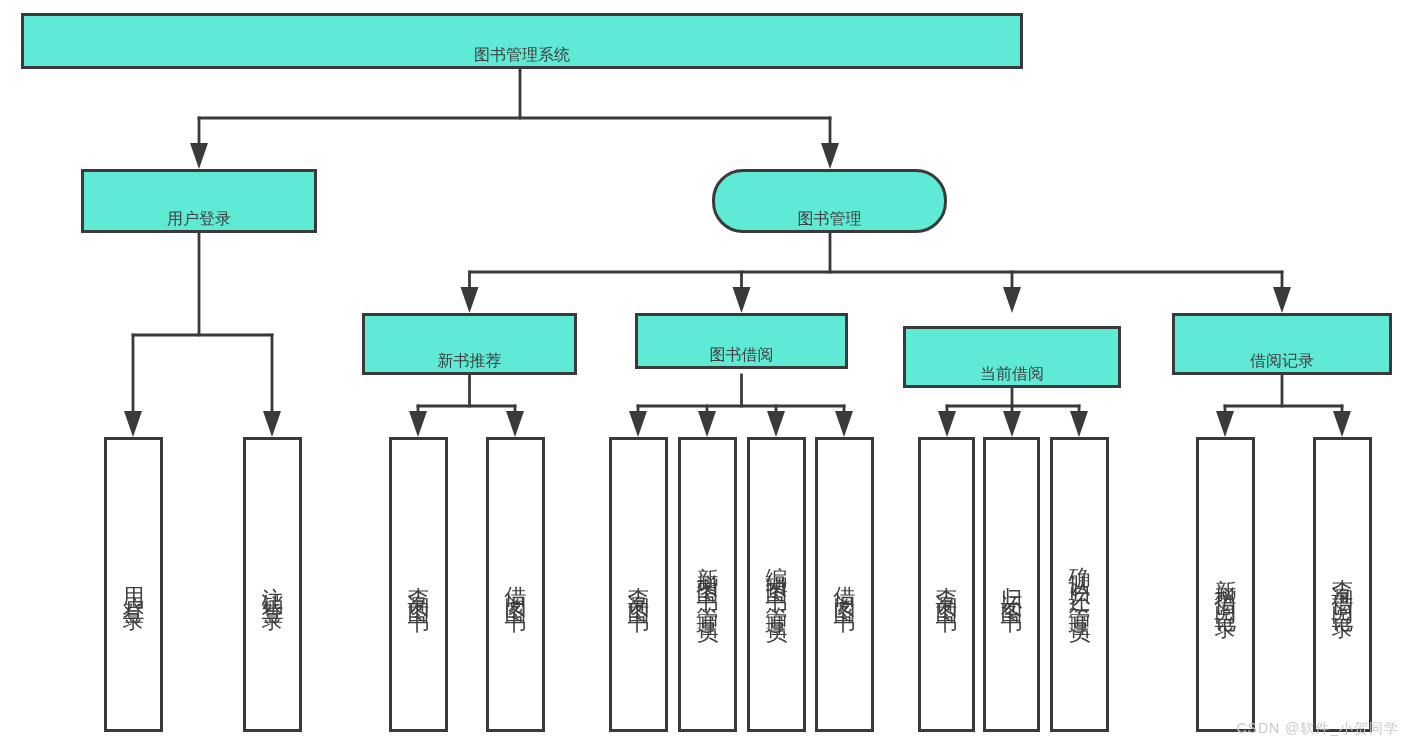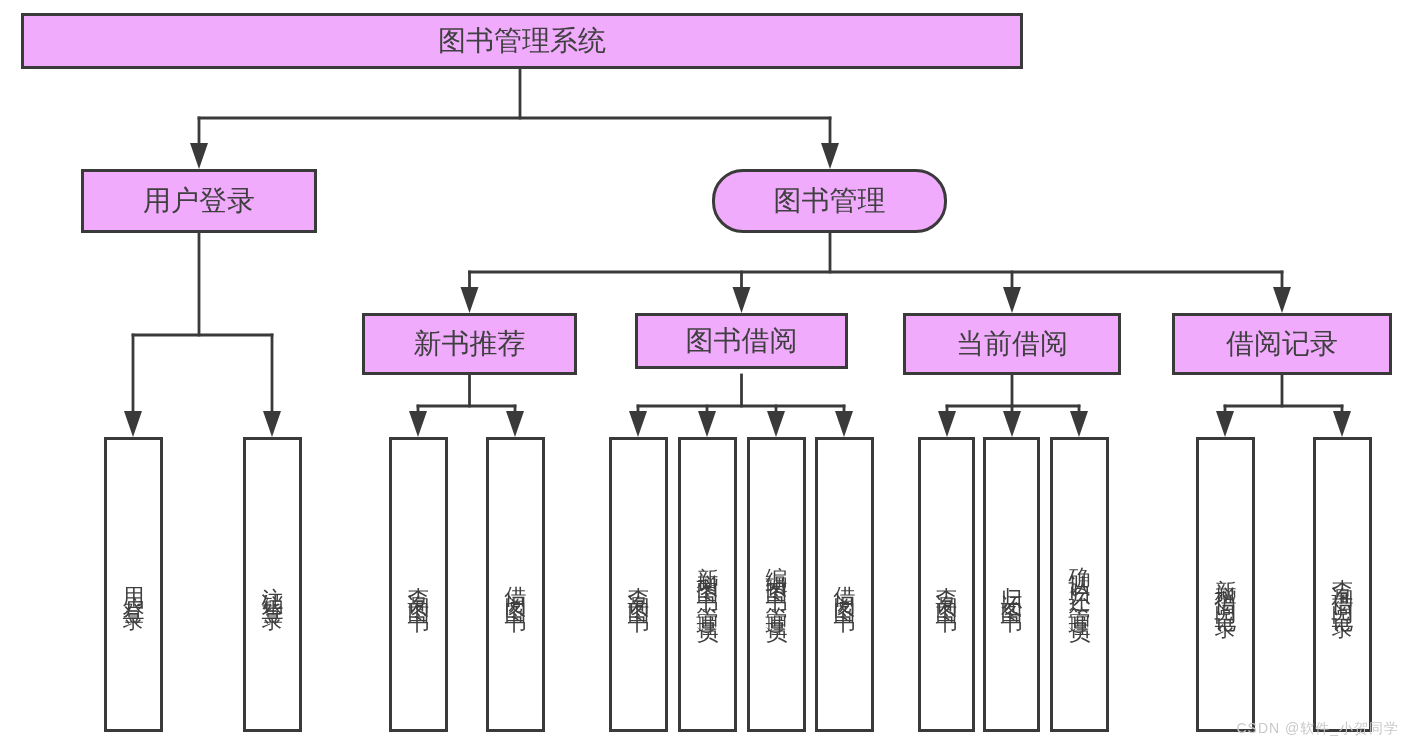--- a/index.html
+++ b/index.html
@@ -1,24 +1,24 @@
 <!DOCTYPE html>
 <html style="--line: #3a3a3a; --text: #3f3f3f; --wm: #c9c9c9; --bg: #ffffff;"><head>
 <meta charset="utf-8">
 <style>
   html,body{margin:0;padding:0;background:#ffffff;}
   body{font-family:"Liberation Sans","DejaVu Sans",sans-serif;}
   #stage{position:relative;width:1405px;height:747px;background:var(--bg,#fff);overflow:hidden;}
   #wires{position:absolute;left:0;top:0;z-index:1;}
   #wires .ln{stroke:var(--line,#3a3a3a);stroke-width:2.8;fill:none;stroke-linecap:square;}
   #wires .ah{fill:var(--line,#3a3a3a);stroke:none;}
-  .hbox{position:absolute;z-index:2;box-sizing:border-box;background:#f0abfc;
+  .hbox{position:absolute;z-index:2;box-sizing:border-box;background:#5eead4;
         border:3px solid var(--line,#383838);
-        display:flex;align-items:center;justify-content:center;
-        font-size:28px;color:var(--text,#3f3f3f);}
+        display:flex;align-items:flex-end;justify-content:center;
+        font-size:16px;color:var(--text,#3f3f3f);}
   .leaf{position:absolute;z-index:2;box-sizing:border-box;background:#fff;
         border:3px solid var(--line,#383838);top:437px;height:295px;width:59px;
         display:flex;align-items:center;justify-content:center;}
   .leaf span{writing-mode:vertical-rl;text-orientation:mixed;
         font-size:22px;line-height:1;letter-spacing:8px;color:var(--text,#3f3f3f);}
   .watermark{position:absolute;z-index:5;right:6px;top:720px;
         font-size:14px;letter-spacing:1px;color:var(--wm,#c9c9c9);white-space:nowrap;}
 </style>
 </head>
 <body>
@@ -90,21 +90,21 @@
   <div class="hbox" style="left:712px;top:169px;width:235px;height:64px;border-radius:31px;">
     <span>图书管理</span>
   </div>
 
   <div class="hbox" style="left:362px;top:313px;width:215px;height:62px;">
     <span>新书推荐</span>
   </div>
   <div class="hbox" style="left:635px;top:313px;width:213px;height:56px;">
     <span>图书借阅</span>
   </div>
-  <div class="hbox" style="left:903px;top:313px;width:218px;height:62px;">
+  <div class="hbox" style="left:903px;top:326px;width:218px;height:62px;">
     <span>当前借阅</span>
   </div>
   <div class="hbox" style="left:1172px;top:313px;width:220px;height:62px;">
     <span>借阅记录</span>
   </div>
 
   <div class="leaf" style="left:104px;">
     <span>用户登录</span>
   </div>
   <div class="leaf" style="left:243px;">

